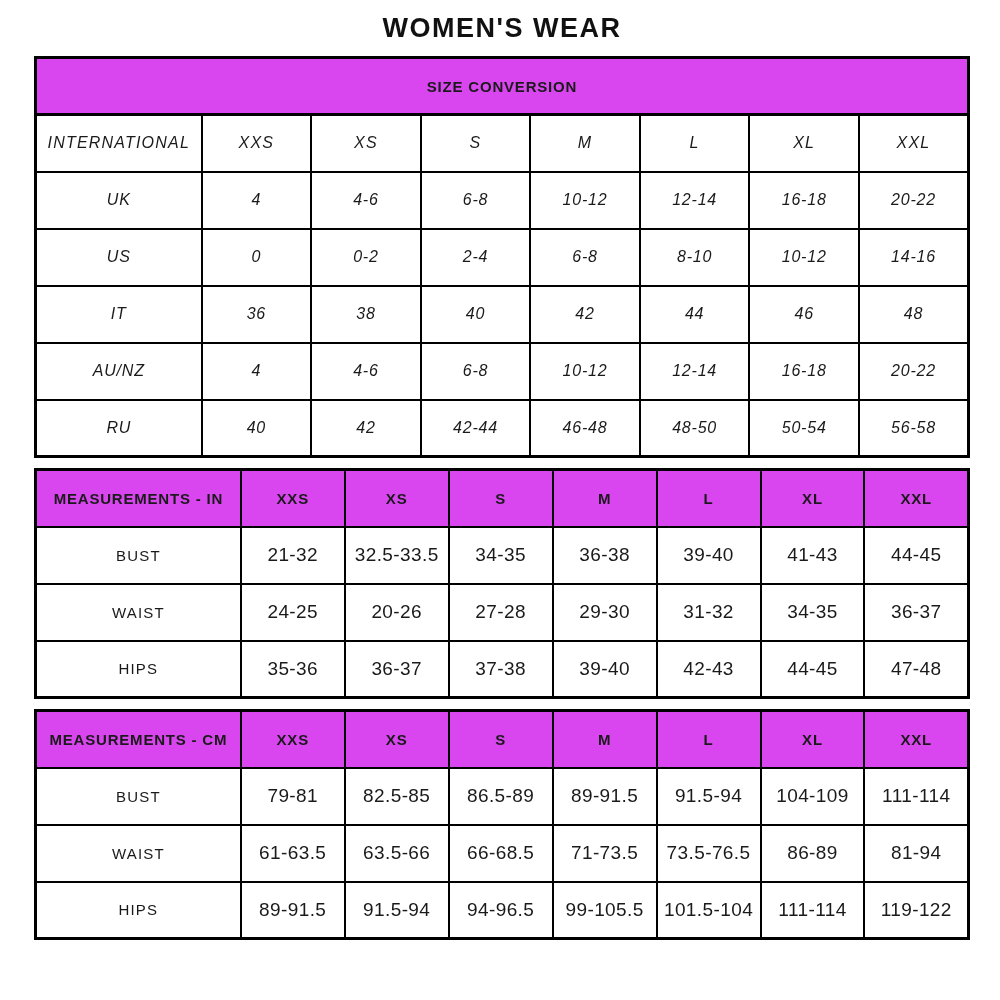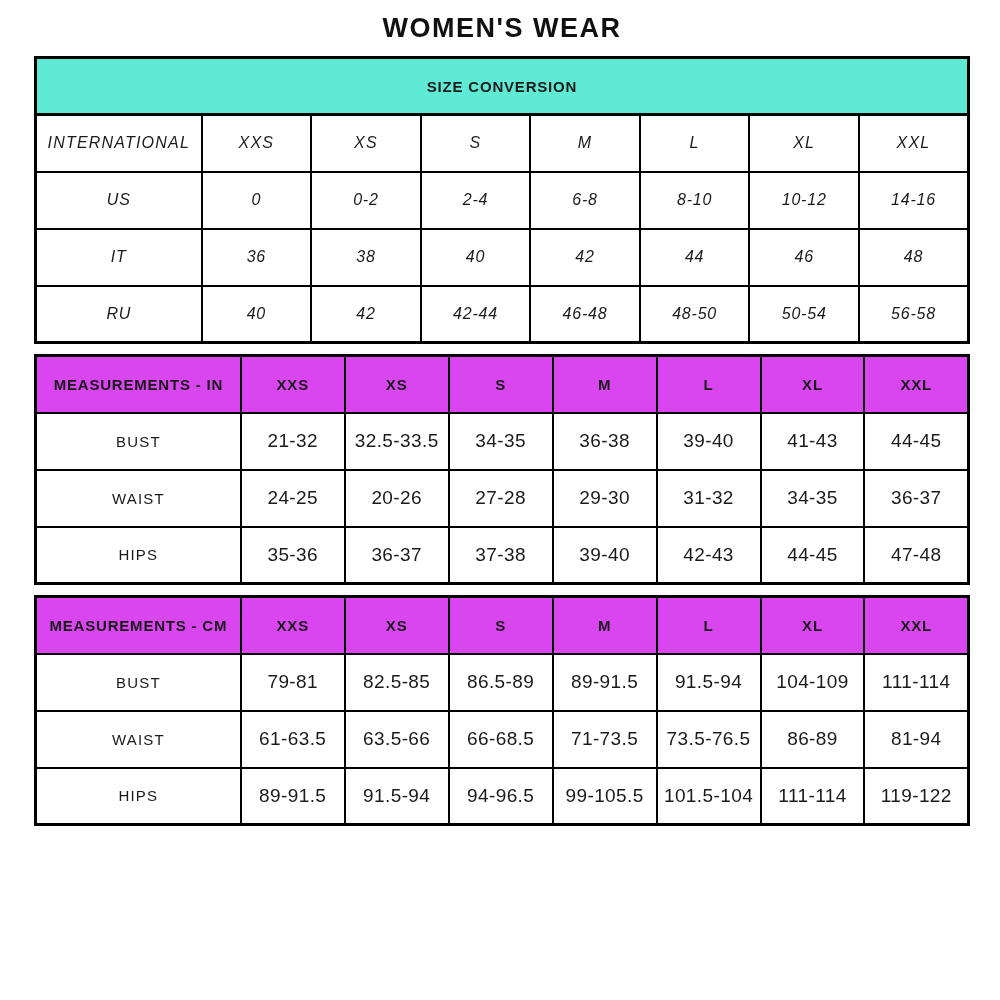--- a/index.html
+++ b/index.html
@@ -31,21 +31,21 @@
   th, td {
     border:2px solid #000;
     text-align:center;
     vertical-align:middle;
     padding:0 2px;
     overflow:hidden;
   }
 
   
   .t-conv .title-row th {
-    background:#5eead4;
+    background:#d946ef;
     height:50px;
     font-size:15px;
     font-weight:700;
     letter-spacing:0.8px;
     border-bottom:3px solid #000;
   }
   .t-conv tr { height:57px; }
   .t-conv td {
     font-size:16px;
     font-weight:400;
@@ -102,38 +102,58 @@
       <td>INTERNATIONAL</td>
       <td>XXS</td>
       <td>XS</td>
       <td>S</td>
       <td>M</td>
       <td>L</td>
       <td>XL</td>
       <td>XXL</td>
     </tr>
     <tr>
+      <td>UK</td>
+      <td>4</td>
+      <td>4-6</td>
+      <td>6-8</td>
+      <td>10-12</td>
+      <td>12-14</td>
+      <td>16-18</td>
+      <td>20-22</td>
+    </tr>
+    <tr>
       <td>US</td>
       <td>0</td>
       <td>0-2</td>
       <td>2-4</td>
       <td>6-8</td>
       <td>8-10</td>
       <td>10-12</td>
       <td>14-16</td>
     </tr>
     <tr>
       <td>IT</td>
       <td>36</td>
       <td>38</td>
       <td>40</td>
       <td>42</td>
       <td>44</td>
       <td>46</td>
       <td>48</td>
+    </tr>
+    <tr>
+      <td>AU/NZ</td>
+      <td>4</td>
+      <td>4-6</td>
+      <td>6-8</td>
+      <td>10-12</td>
+      <td>12-14</td>
+      <td>16-18</td>
+      <td>20-22</td>
     </tr>
     <tr>
       <td>RU</td>
       <td>40</td>
       <td>42</td>
       <td>42-44</td>
       <td>46-48</td>
       <td>48-50</td>
       <td>50-54</td>
       <td>56-58</td>

